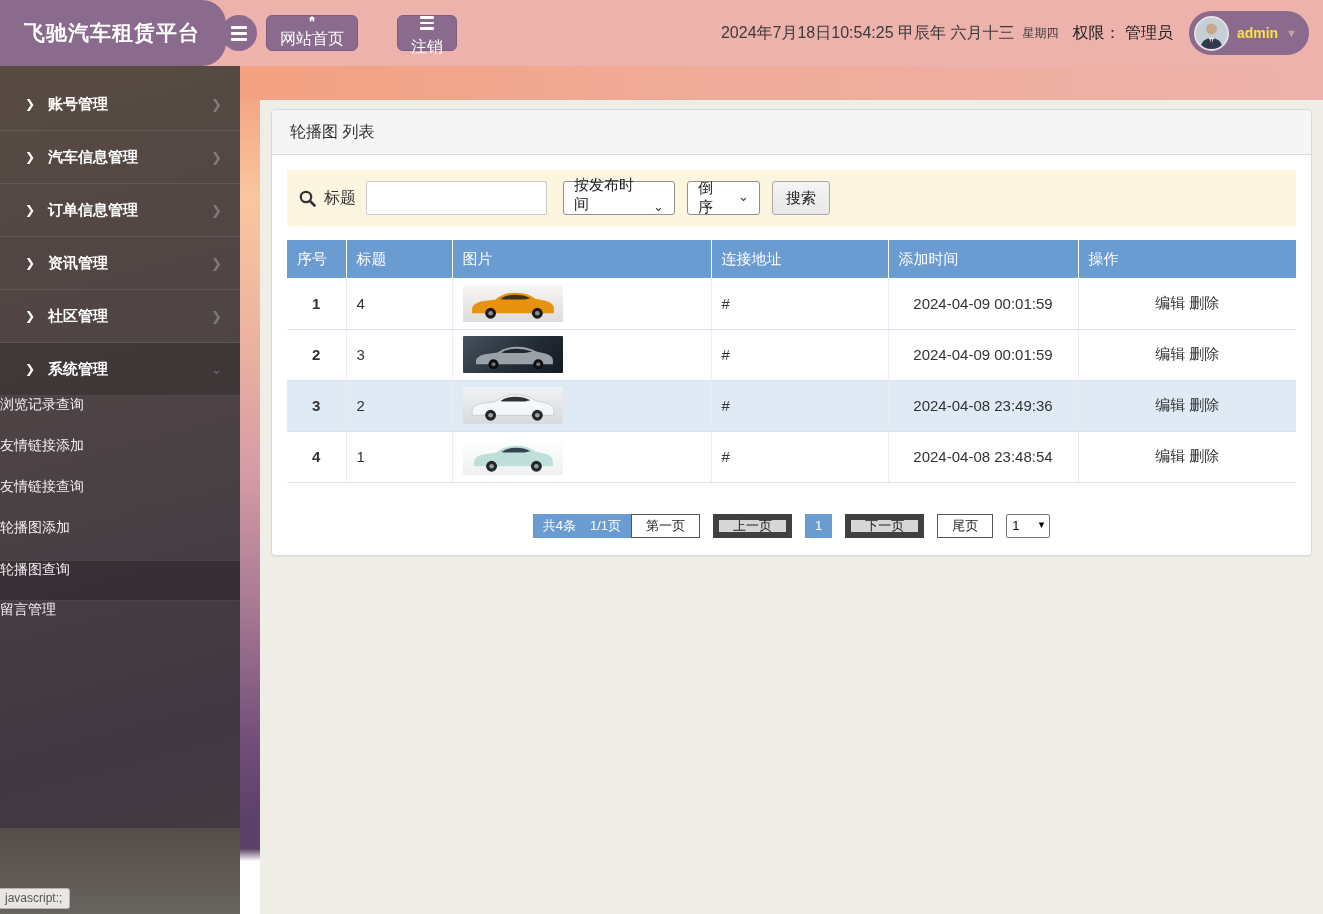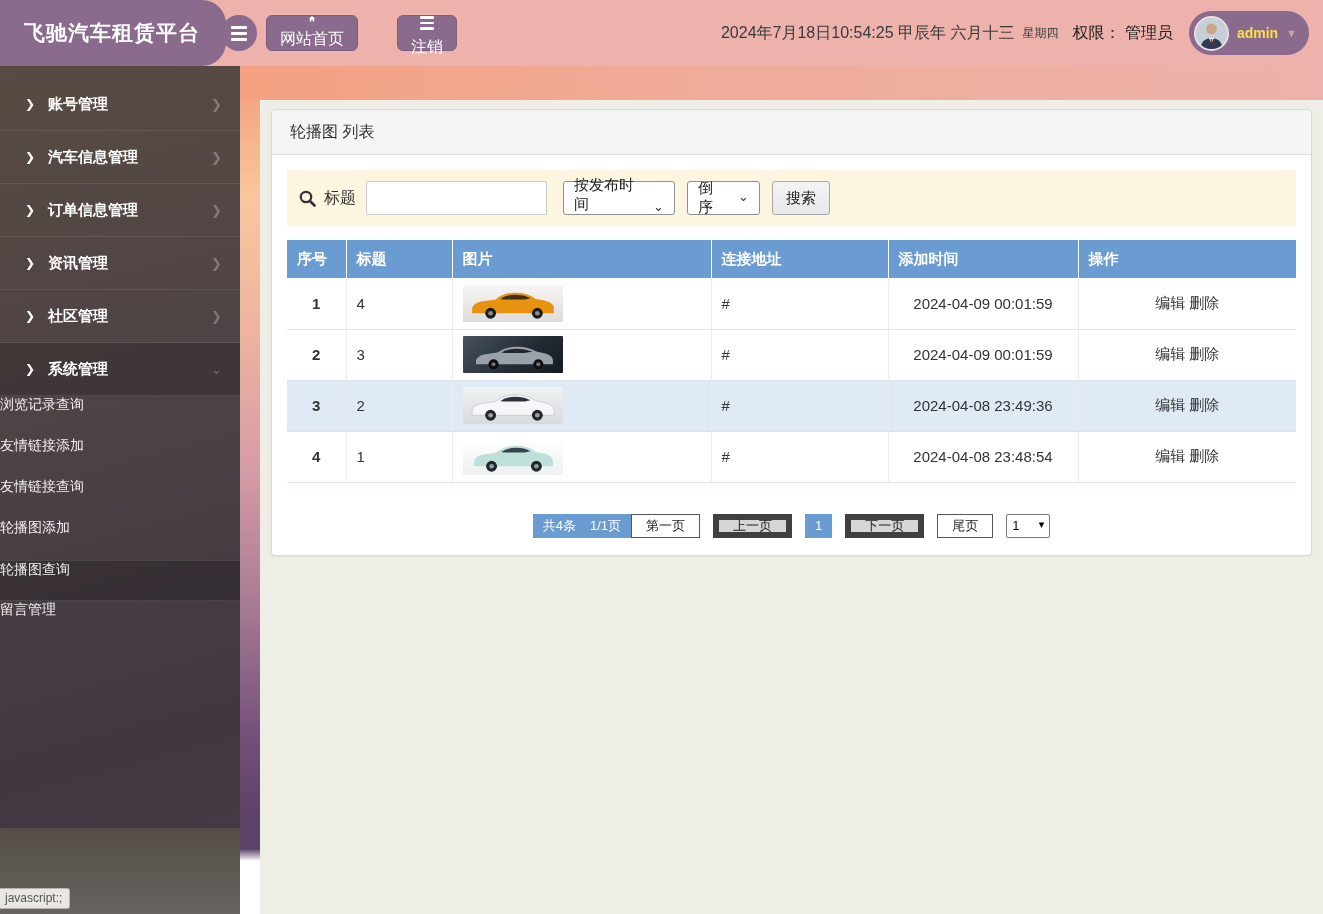--- a/index.html
+++ b/index.html
@@ -132,21 +132,21 @@
   }
 
   
   table.grid { width:100%; border-collapse:collapse; margin-top:14px; table-layout:fixed; }
   .grid col.c-idx { width:59px; }
   .grid col.c-title { width:106px; }
   .grid col.c-img { width:259px; }
   .grid col.c-link { width:177px; }
   .grid col.c-time { width:190px; }
   .grid thead th {
-    background:#6a9bd1; color:#fff; font-size:15px; font-weight:bold; text-align:left;
+    background:#6a9bd1; color:#fff; font-size:15px; font-weight:normal; text-align:left;
     height:38px; padding:0 10px; border-right:1px solid #fff;
   }
   .grid thead th:last-child { border-right:none; }
   .grid tbody td {
     height:51px; border-bottom:1px solid #d8e4f0; border-right:1px solid #ececec;
     font-size:15px; color:#333; padding:0 10px; background:#fff;
   }
   .grid tbody td:last-child { border-right:none; }
   .grid tbody tr.striped td { background:#dfeaf4; }
   .td-idx { text-align:center; font-weight:bold; }

